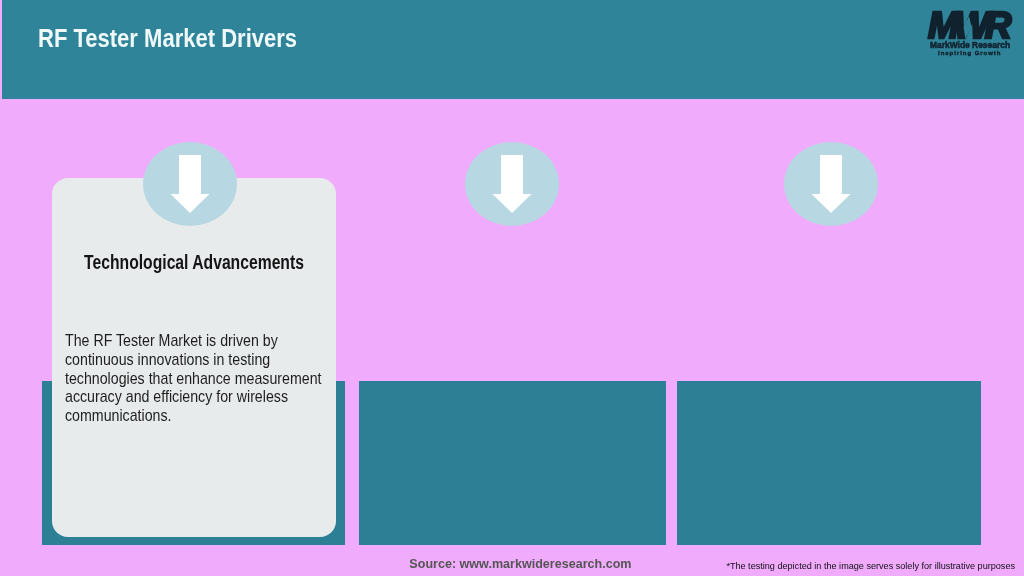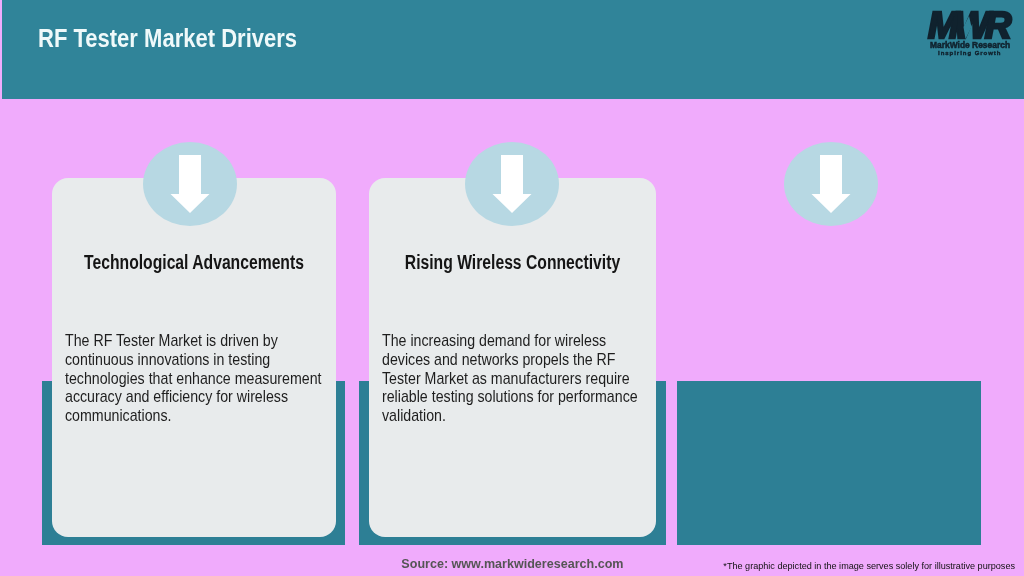--- a/index.html
+++ b/index.html
@@ -26,21 +26,21 @@
 
   .ctitle { position:absolute; top:74px; width:100%; text-align:center;
     font-size:20px; font-weight:bold; color:#151515; line-height:1;
     transform:scaleX(0.785); transform-origin:center top; white-space:nowrap; }
 
   .body { position:absolute; left:13px; top:154px; font-size:17px; color:#1e1e1e;
     line-height:18.8px; transform:scaleX(0.835); transform-origin:left top;
     white-space:nowrap; }
   #card3 .body { left:11px; transform:scaleX(0.78); }
 
-  #source { position:absolute; left:8px; top:556px; width:1008px; text-align:center;
+  #source { position:absolute; left:16px; top:556px; width:1008px; text-align:center;
     font-size:13.5px; font-weight:bold; color:#555555; }
   #source span { display:inline-block; transform:scaleX(0.93); transform-origin:center; white-space:nowrap; }
   #footnote { position:absolute; right:9px; top:561px; font-size:9.1px; color:#111111; white-space:nowrap; }
 
   #logo { position:absolute; left:925px; top:6px; }
 </style>
 </head>
 <body>
 <div id="stage">
   <div id="header">
@@ -54,33 +54,29 @@
   </div>
 
   <div id="band1" class="band"></div>
   <div id="band2" class="band"></div>
   <div id="band3" class="band"></div>
 
   <div id="card1" class="card">
     <div class="ctitle">Technological Advancements</div>
     <div class="body">The RF Tester Market is driven by<br>continuous innovations in testing<br>technologies that enhance measurement<br>accuracy and efficiency for wireless<br>communications.</div>
   </div>
-  <div id="card2" class="card">
-    <div class="ctitle">Rising Wireless Connectivity</div>
-    <div class="body">The increasing demand for wireless<br>devices and networks propels the RF<br>Tester Market as manufacturers require<br>reliable testing solutions for performance<br>validation.</div>
-  </div>
 
   <svg class="circ" style="left:142px" width="96" height="86" viewBox="0 0 96 86">
     <ellipse cx="48" cy="42" rx="47" ry="42" fill="#b7d8e3"></ellipse>
     <polygon points="37,13 59,13 59,52 67.5,52 48,71 28.5,52 37,52" fill="#ffffff"></polygon>
   </svg>
   <svg class="circ" style="left:464px" width="96" height="86" viewBox="0 0 96 86">
     <ellipse cx="48" cy="42" rx="47" ry="42" fill="#b7d8e3"></ellipse>
     <polygon points="37,13 59,13 59,52 67.5,52 48,71 28.5,52 37,52" fill="#ffffff"></polygon>
   </svg>
   <svg class="circ" style="left:783px" width="96" height="86" viewBox="0 0 96 86">
     <ellipse cx="48" cy="42" rx="47" ry="42" fill="#b7d8e3"></ellipse>
     <polygon points="37,13 59,13 59,52 67.5,52 48,71 28.5,52 37,52" fill="#ffffff"></polygon>
   </svg>
 
   <div id="source"><span>Source: www.markwideresearch.com</span></div>
-  <div id="footnote">*The graphic depicted in the image serves solely for illustrative purposes</div>
+  <div id="footnote">*The testing depicted in the image serves solely for illustrative purposes</div>
 </div>
 
 </body></html>

